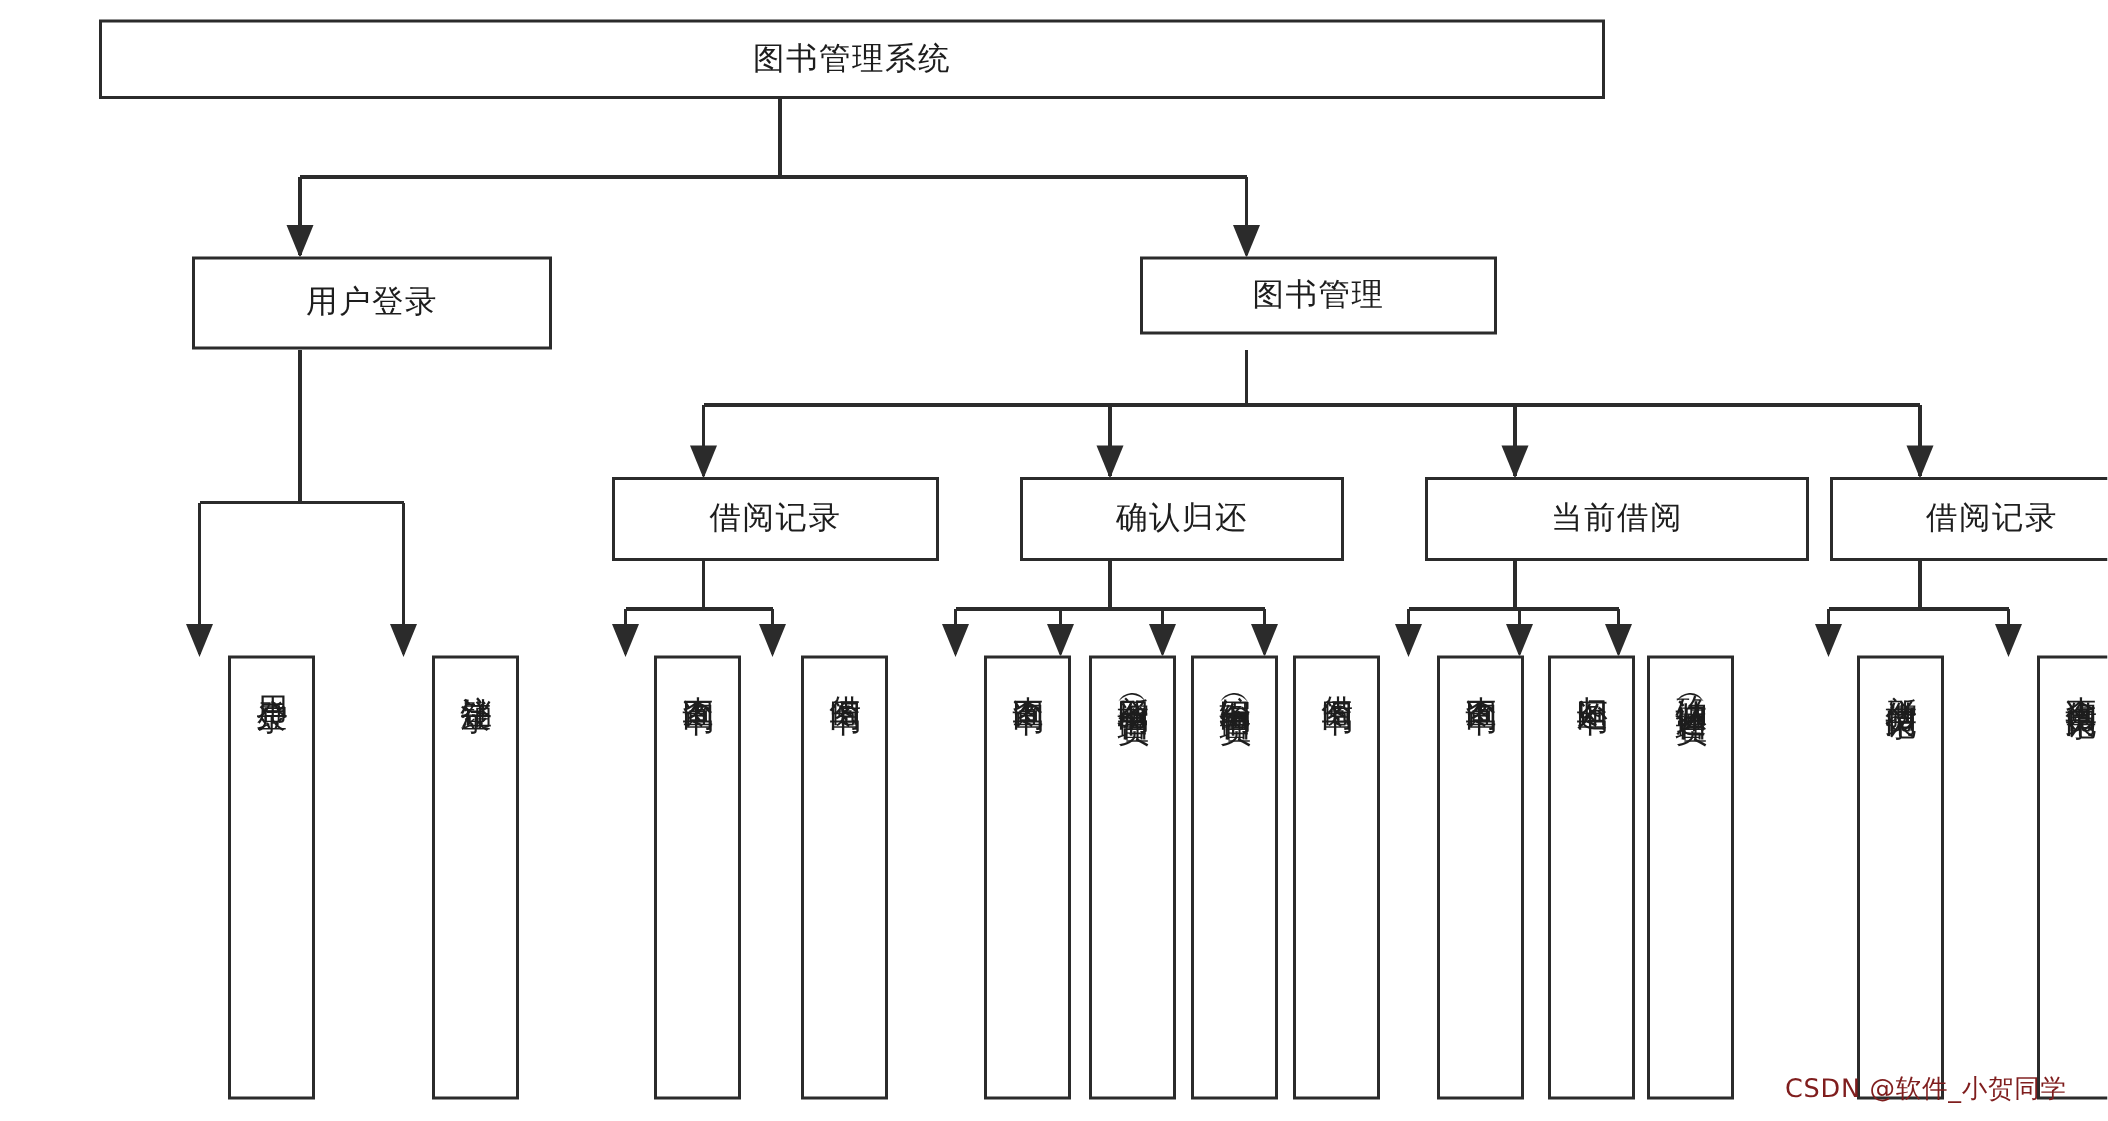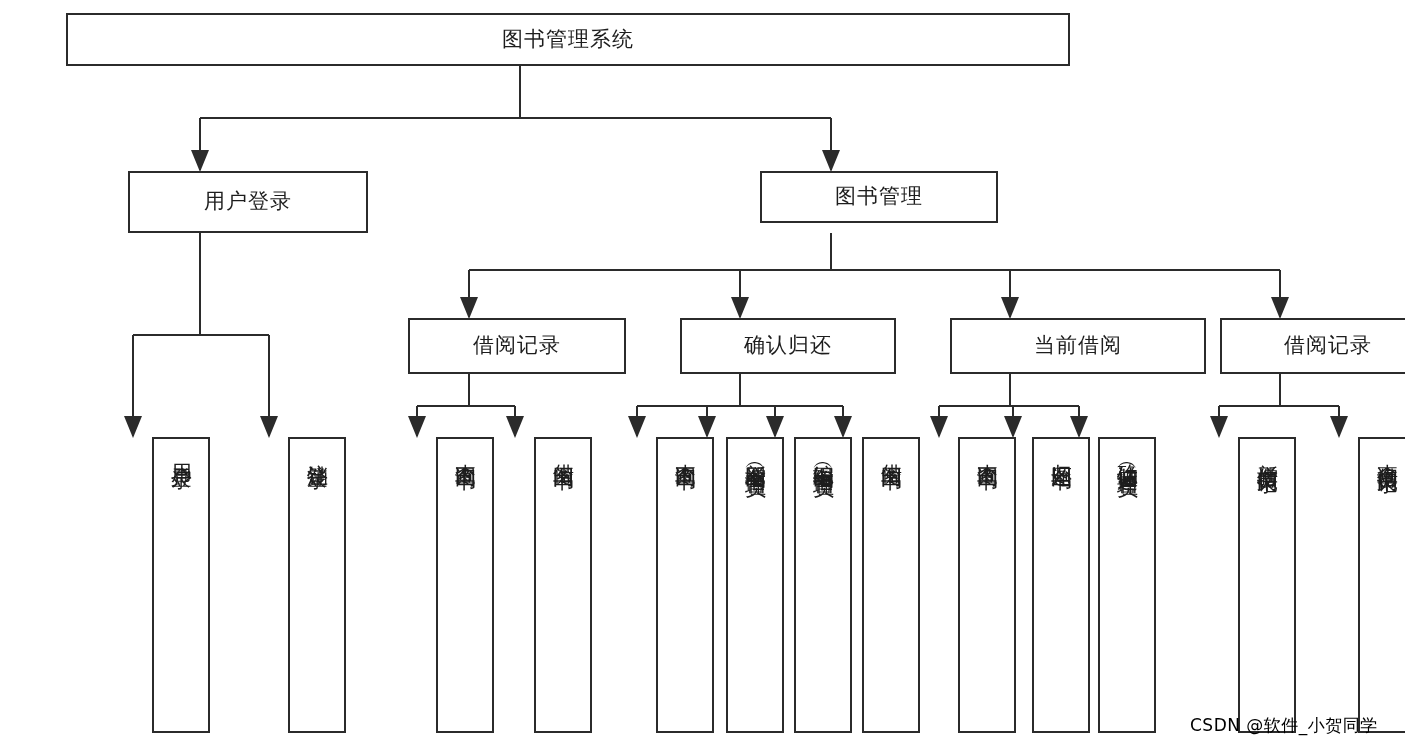--- a/index.html
+++ b/index.html
@@ -51,21 +51,21 @@
     writing-mode: vertical-rl;
     text-orientation: upright;
     font-size: 21px;
     line-height: 1.28;
     letter-spacing: 2px;
     white-space: nowrap;
     text-align: left;
   }
   #watermark {
     position: absolute;
-    color: #000000;
+    color: #7f1d1d;
     font-size: 17px;
     letter-spacing: 0.5px;
     white-space: nowrap;
     pointer-events: none;
   }
 </style>
 </head>
 <body>
 
 <div id="canvas">

